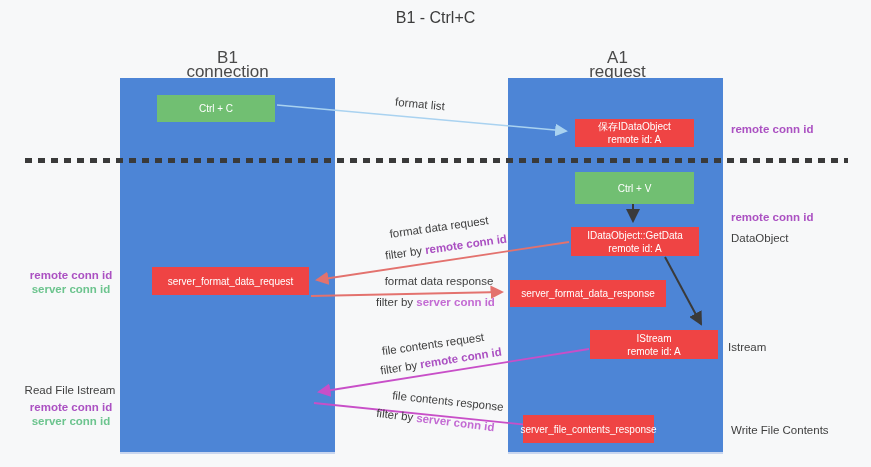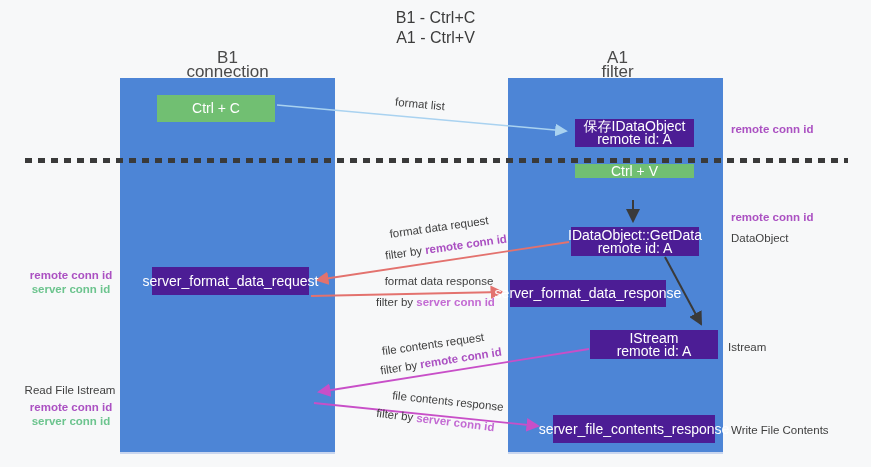--- a/index.html
+++ b/index.html
@@ -5,47 +5,46 @@
   html,body{margin:0;padding:0;}
   body{font-family:"Liberation Sans", sans-serif; background:#f7f8f9;}
   .canvas{position:relative;width:871px;height:467px;background:#f7f8f9;overflow:hidden;}
   .title{position:absolute;left:0;top:8px;width:871px;text-align:center;color:#3c3c3c;font-size:16px;line-height:20px;}
   .lane-header{position:absolute;text-align:center;color:#4a4a4a;font-size:17px;line-height:14px;}
   .lane{position:absolute;top:78px;width:215px;height:374px;background:#4d85d6;border-bottom:2px solid #c9d6ef;z-index:1;}
   .divider{position:absolute;left:25px;top:158px;width:823px;height:5px;z-index:4;
            background:repeating-linear-gradient(90deg,#3a3a3a 0 7px,transparent 7px 13px);}
   svg.arrows{position:absolute;left:0;top:0;z-index:3;pointer-events:none;}
   .node{position:absolute;z-index:5;display:flex;flex-direction:column;align-items:center;justify-content:center;
-        color:#fff;font-size:14px;line-height:13px;text-align:center;}
+        color:#fff;font-size:10px;line-height:13px;text-align:center;}
   .green{background:#71bf72;}
-  .orange{background:#4c1d95;}
+  .orange{background:#ef4444;}
   .lbl{position:absolute;z-index:6;font-size:11.5px;color:#3f3f3f;white-space:nowrap;}
   .ctr{text-align:center;}
   .kw-remote{color:#ab51c2;font-weight:bold;}
   .kw-server-green{color:#6cc48e;font-weight:bold;}
   .kw-server-purple{color:#c36bd3;font-weight:bold;}
   .blk{color:#3f3f3f;}
 </style>
 </head>
 <body>
 
 <div class="canvas">
 
   <div class="title">
     <div>B1 - Ctrl+C</div>
-    <div>A1 - Ctrl+V</div>
   </div>
 
   <div class="lane-header" style="left:150px;top:51px;width:155px;">
     <div>B1</div>
     <div>connection</div>
   </div>
   <div class="lane-header" style="left:540px;top:51px;width:155px;">
     <div>A1</div>
-    <div>filter</div>
+    <div>request</div>
   </div>
 
   <div class="lane" style="left:120px;"></div>
   <div class="lane" style="left:508px;"></div>
 
   <div class="divider"></div>
 
   <svg class="arrows" width="871" height="467">
     <defs>
       <marker id="ah-blue" viewBox="0 0 10 10" refX="8.5" refY="5" markerWidth="8" markerHeight="8" orient="auto">
@@ -70,38 +69,38 @@
     <line x1="314" y1="403" x2="538" y2="426" stroke="#c84fc8" stroke-width="1.8" marker-end="url(#ah-mag)"></line>
   </svg>
 
   <div class="node green" style="left:157px;top:95px;width:118px;height:27px;">
     <div>Ctrl + C</div>
   </div>
   <div class="node orange" style="left:575px;top:119px;width:119px;height:28px;">
     <div>保存IDataObject</div>
     <div>remote id: A</div>
   </div>
-  <div class="node green" style="left:575px;top:164px;width:119px;height:14px;">
+  <div class="node green" style="left:575px;top:172px;width:119px;height:32px;">
     <div>Ctrl + V</div>
   </div>
   <div class="node orange" style="left:571px;top:227px;width:128px;height:29px;align-items:center;">
     <div>IDataObject::GetData</div>
     <div>remote id: A</div>
   </div>
   <div class="node orange" style="left:152px;top:267px;width:157px;height:28px;">
     <div>server_format_data_request</div>
   </div>
   <div class="node orange" style="left:510px;top:280px;width:156px;height:27px;">
     <div>server_format_data_response</div>
   </div>
   <div class="node orange" style="left:590px;top:330px;width:128px;height:29px;">
     <div>IStream</div>
     <div>remote id: A</div>
   </div>
-  <div class="node orange" style="left:553px;top:415px;width:162px;height:28px;">
+  <div class="node orange" style="left:523px;top:415px;width:131px;height:28px;">
     <div>server_file_contents_response</div>
   </div>
 
   <div class="lbl ctr" style="left:370px;top:98px;width:100px;transform:rotate(5.5deg);">format list</div>
 
   <div class="lbl ctr" style="left:383px;top:221px;width:112px;transform:rotate(-8deg);">format data request</div>
   <div class="lbl ctr" style="left:382px;top:241px;width:128px;transform:rotate(-8deg);">
     <span class="blk">filter by </span><span class="kw-remote">remote conn id</span>
   </div>
 

